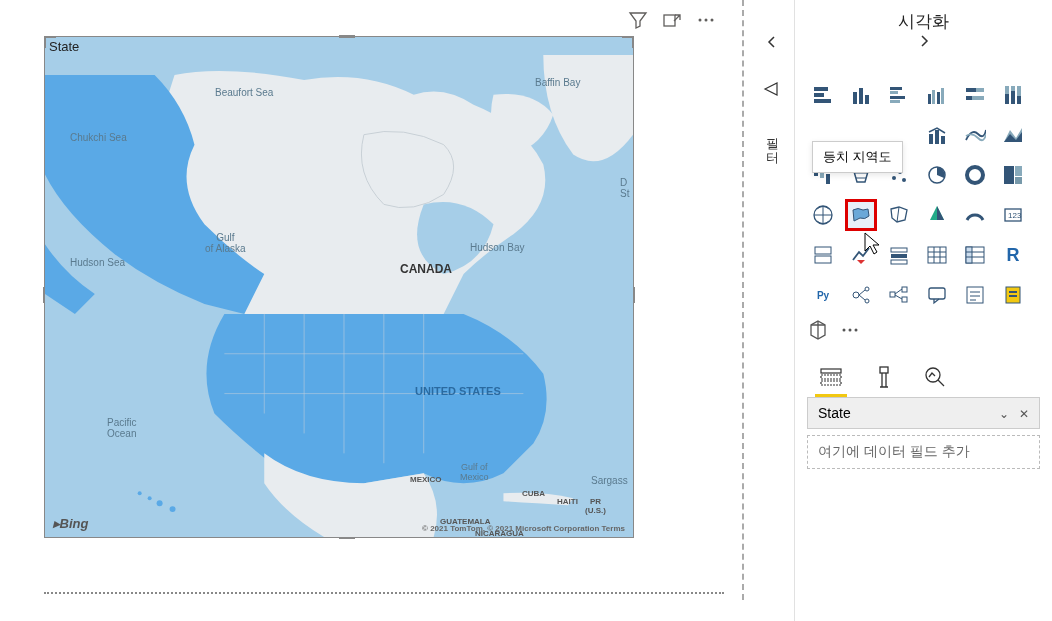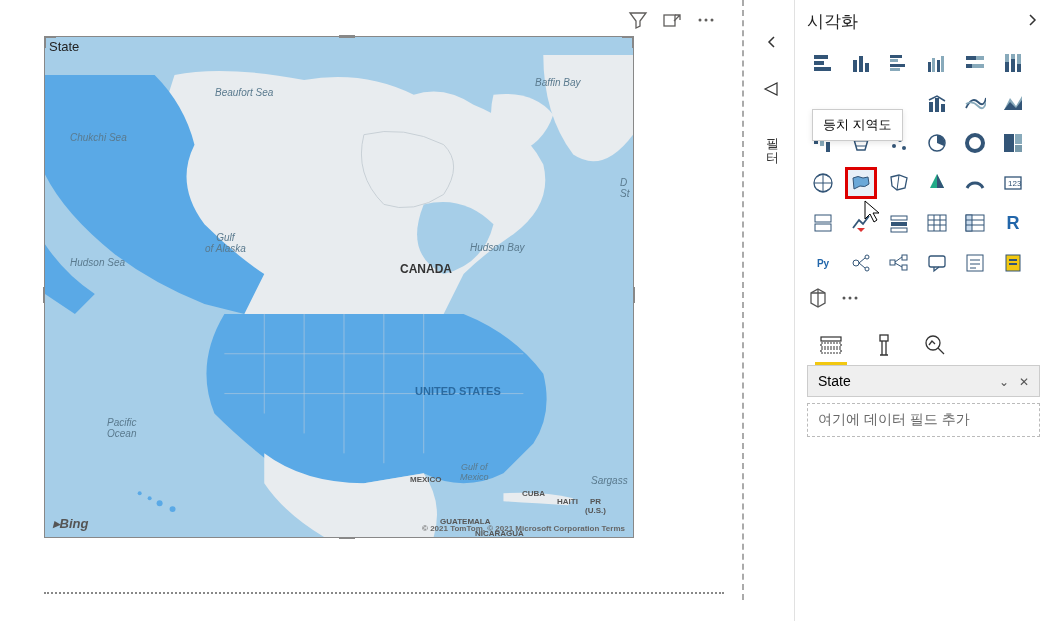--- a/index.html
+++ b/index.html
@@ -18,38 +18,38 @@
 .handle.bl { left: -1px; bottom: -1px; width: 12px; height: 2px; }
 .handle.blv { left: -1px; bottom: -1px; width: 2px; height: 12px; }
 .handle.br { right: -1px; bottom: -1px; width: 12px; height: 2px; }
 .handle.brv { right: -1px; bottom: -1px; width: 2px; height: 12px; }
 .handle.mt { left: 50%; top: -2px; width: 16px; height: 3px; }
 .handle.mb { left: 50%; bottom: -2px; width: 16px; height: 3px; }
 .handle.ml { left: -2px; top: 50%; width: 3px; height: 16px; }
 .handle.mr { right: -2px; top: 50%; width: 3px; height: 16px; }
 .state-label { position: absolute; left: 4px; top: 2px; font-size: 13px; color: #222; z-index: 10; }
 .map-svg { position: absolute; left: 0; top: 18px; right: 0; bottom: 0; width: 100%; height: calc(100% - 18px); }
-.mlabel { position: absolute; font-size: 10px; color: #5a7a8e; font-style: italic; z-index: 5; }
+.mlabel { position: absolute; font-size: 10px; color: #5a7a8e; z-index: 5; }
 .mlabel.big { font-size: 12px; font-weight: 700; color: #333; font-style: normal; }
 .mlabel.sm { font-size: 8px; color: #555; font-style: normal; }
 .bing { position: absolute; left: 8px; bottom: 6px; font-size: 13px; font-weight: 700; font-style: italic; color: #555; z-index: 5; }
 .copy { position: absolute; right: 8px; bottom: 4px; font-size: 8px; color: #666; z-index: 5; font-weight: bold; }
 .dotted { border-bottom: 2px dotted #888; margin-top: 54px; width: 680px; margin-left: 14px; }
 
 
 .vdiv { width: 2px; border-left: 2px dashed #aaa; margin: 0 6px; height: 600px; }
 
 
 .coll { width: 44px; display: flex; flex-direction: column; align-items: center; padding-top: 34px; gap: 26px; }
 .coll .chev { color: #333; }
 .coll .vtxt { writing-mode: vertical-rl; font-size: 13px; color: #333; letter-spacing: 1px; }
 
 
 .panel { width: 258px; border-left: 1px solid #e1e1e1; padding: 10px 12px; }
-.panel-head { display: flex; justify-content: space-between; align-items: center; margin-bottom: 14px; }
+.panel-head { display: flex; justify-content: space-between; align-items: center; margin-bottom: 26px; flex-direction: column; }
 .panel-head h2 { font-size: 17px; font-weight: 400; color: #222; }
 .viz-grid { display: grid; grid-template-columns: repeat(6, 32px); gap: 8px 6px; position: relative; }
 .viz-cell { width: 32px; height: 32px; display: flex; align-items: center; justify-content: center; color: #305070; }
 .viz-cell.sel { border: 3px solid #d00; background: #e8f0f8; }
 .tooltip { position: absolute; left: 5px; top: 62px; background: #fff; border: 1px solid #ccc; padding: 6px 10px; font-size: 13px; z-index: 20; box-shadow: 0 2px 6px rgba(0,0,0,.1); }
 .cursor { position: absolute; left: 54px; top: 152px; z-index: 30; }
 .extra-row { display: flex; gap: 10px; margin-top: 8px; align-items: center; }
 .prop-tabs { display: flex; gap: 24px; margin-top: 18px; padding-left: 10px; }
 .prop-tab { width: 28px; height: 28px; display: flex; align-items: center; justify-content: center; position: relative; }
 .prop-tab.active::after { content: ''; position: absolute; bottom: -6px; left: -2px; right: -2px; height: 3px; background: #f2c811; }

